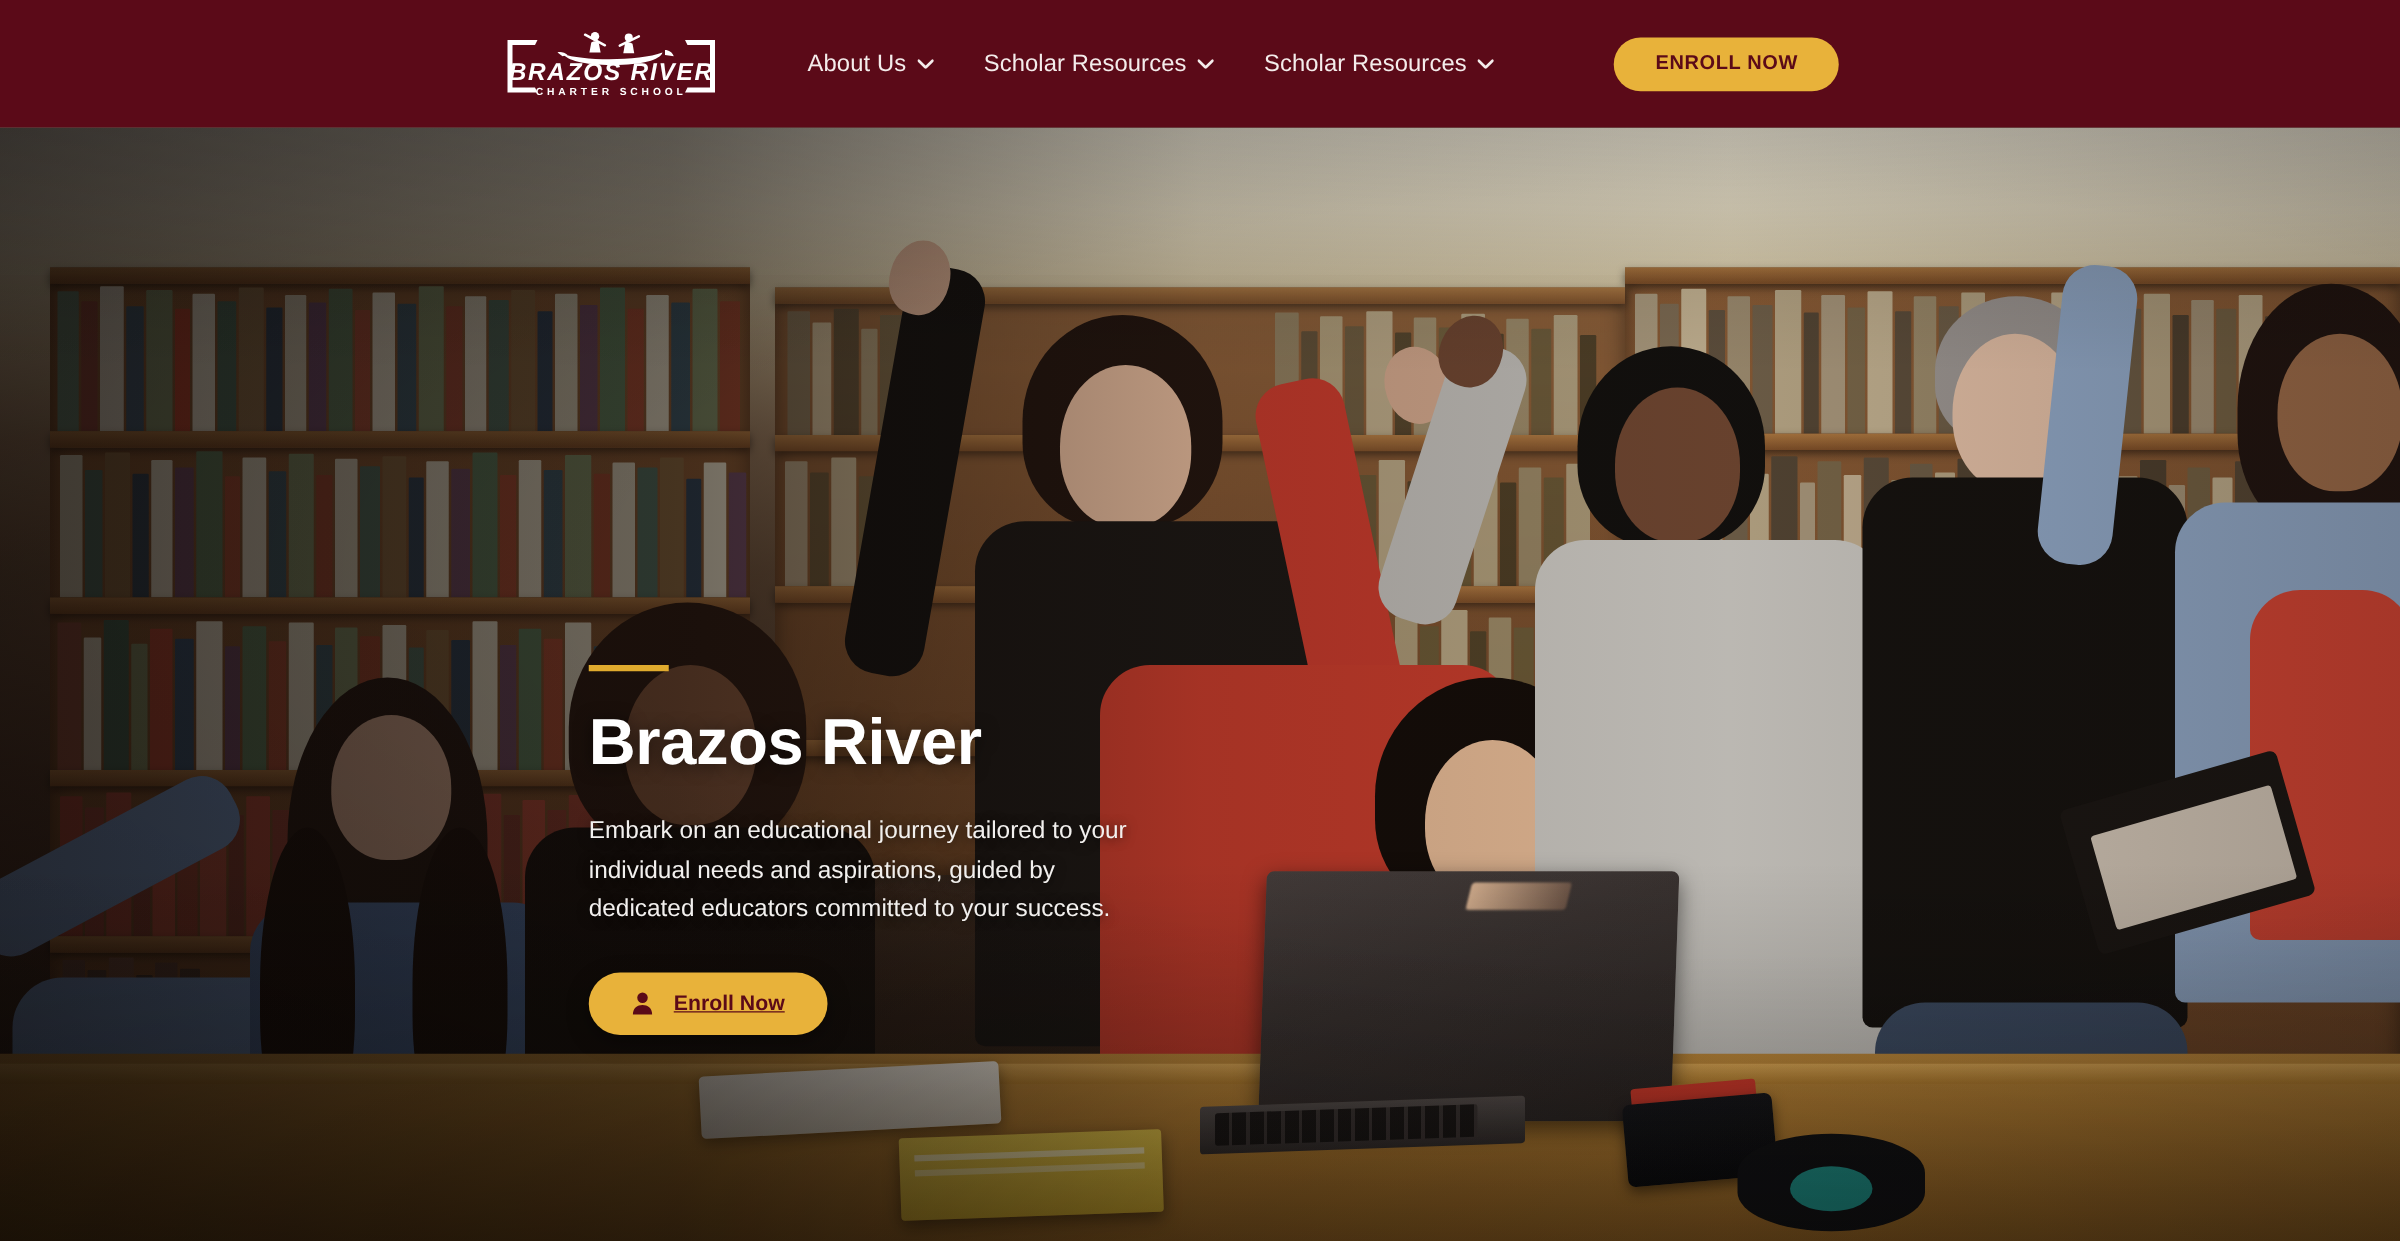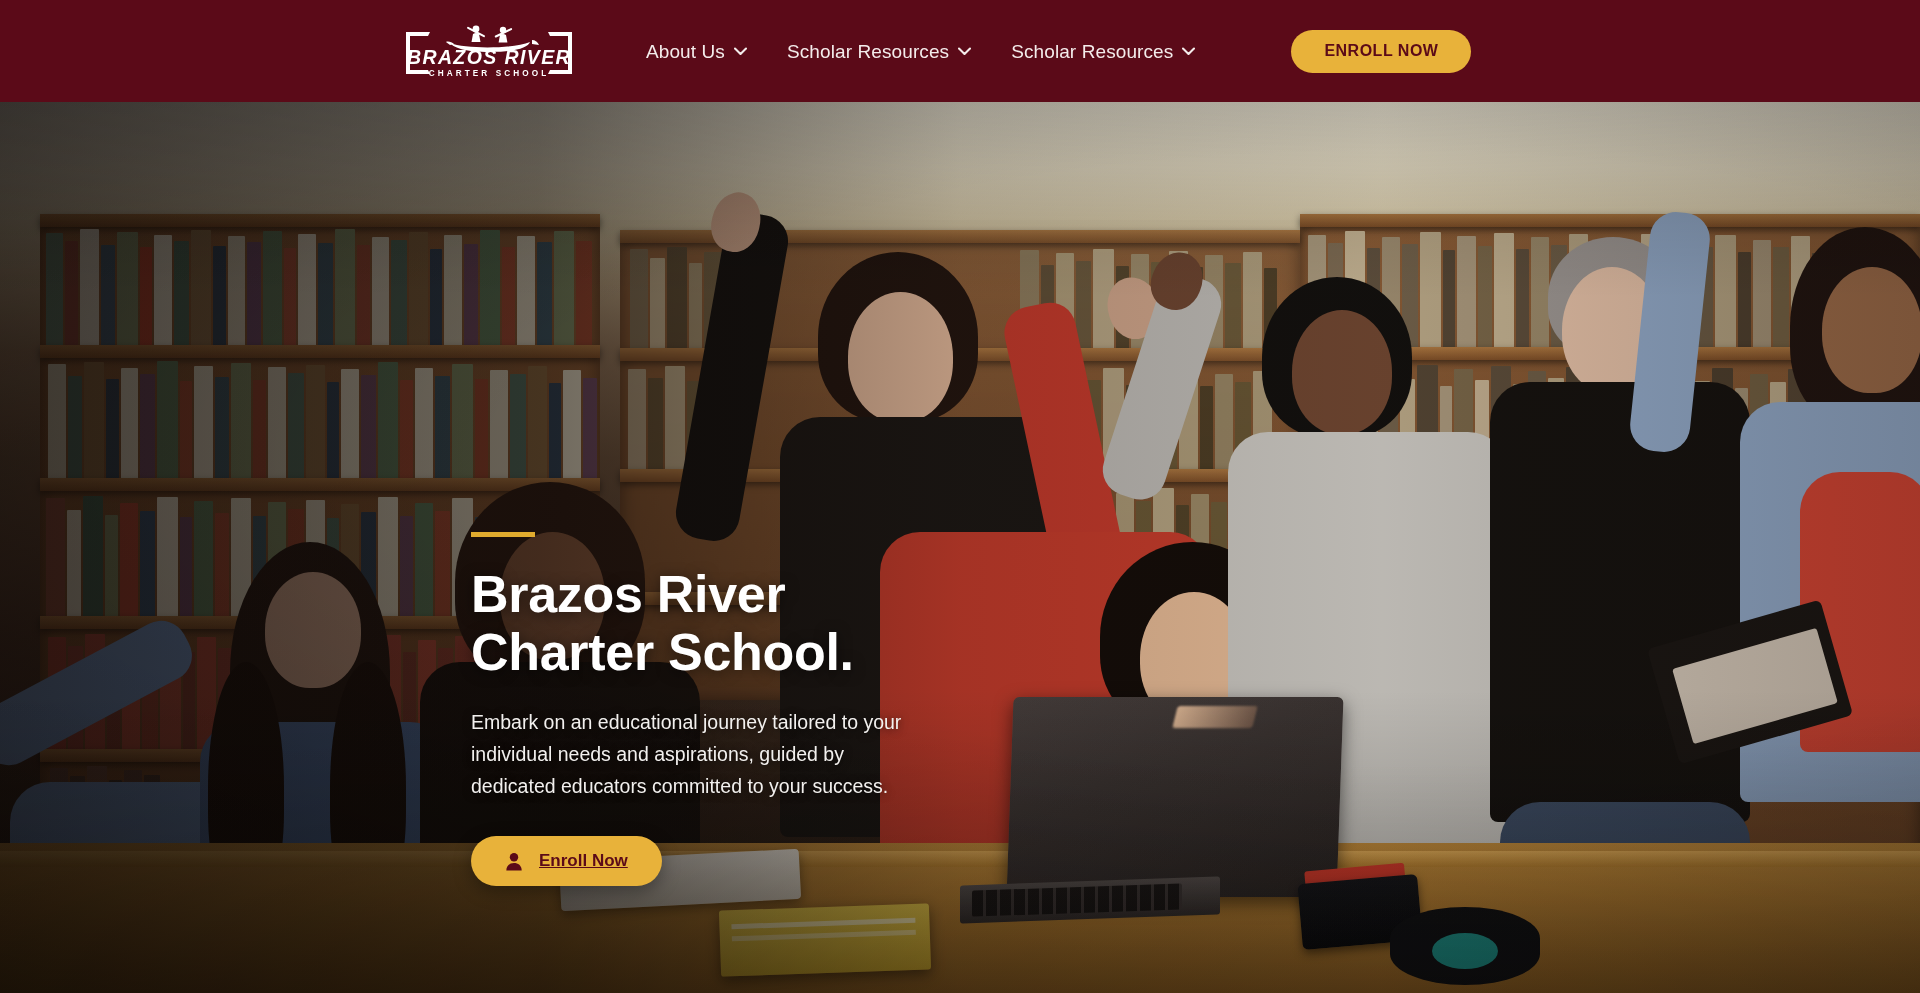--- a/index.html
+++ b/index.html
@@ -716,21 +716,20 @@
 
     <div class="scrim"></div>
     <div class="scrim2"></div>
   </div>
 
   <div class="hero-copy">
     <div class="accent-bar"></div>
 
     <h1 class="hero-title">
       <span>Brazos River</span><br>
-      <span>Charter School.</span>
     </h1>
 
     <p class="hero-sub">Embark on an educational journey tailored to your individual needs and aspirations, guided by dedicated educators committed to your success.</p>
 
     <button class="hero-cta">
       <span class="user-icon">
         <svg viewBox="0 0 18 19" xmlns="http://www.w3.org/2000/svg">
           <circle cx="9" cy="5.2" r="4.2" fill="#5b0a18"></circle>
           <path d="M1.3 18.5 C1.3 13.4, 5 11, 9 11 C13 11, 16.7 13.4, 16.7 18.5 Z" fill="#5b0a18"></path>
         </svg>

